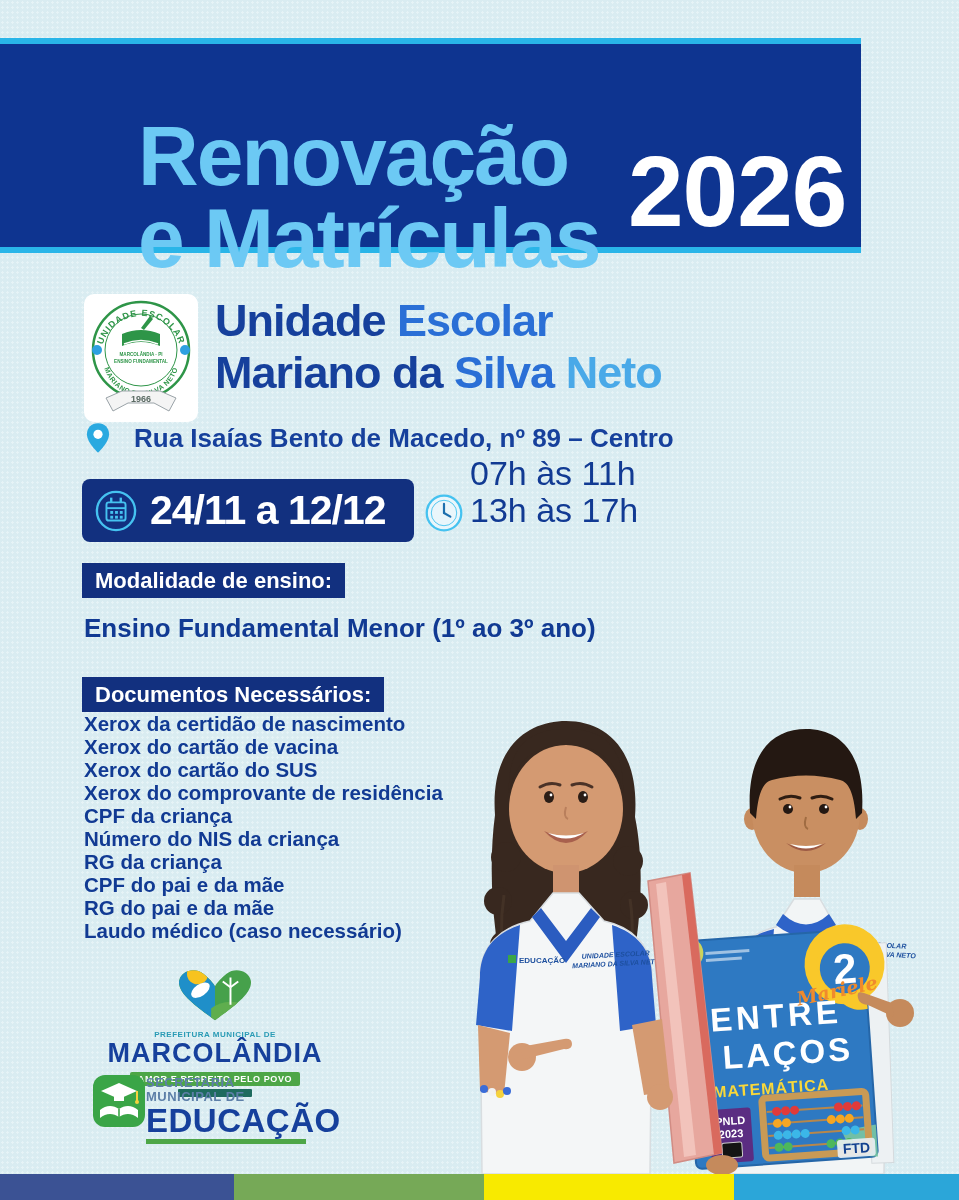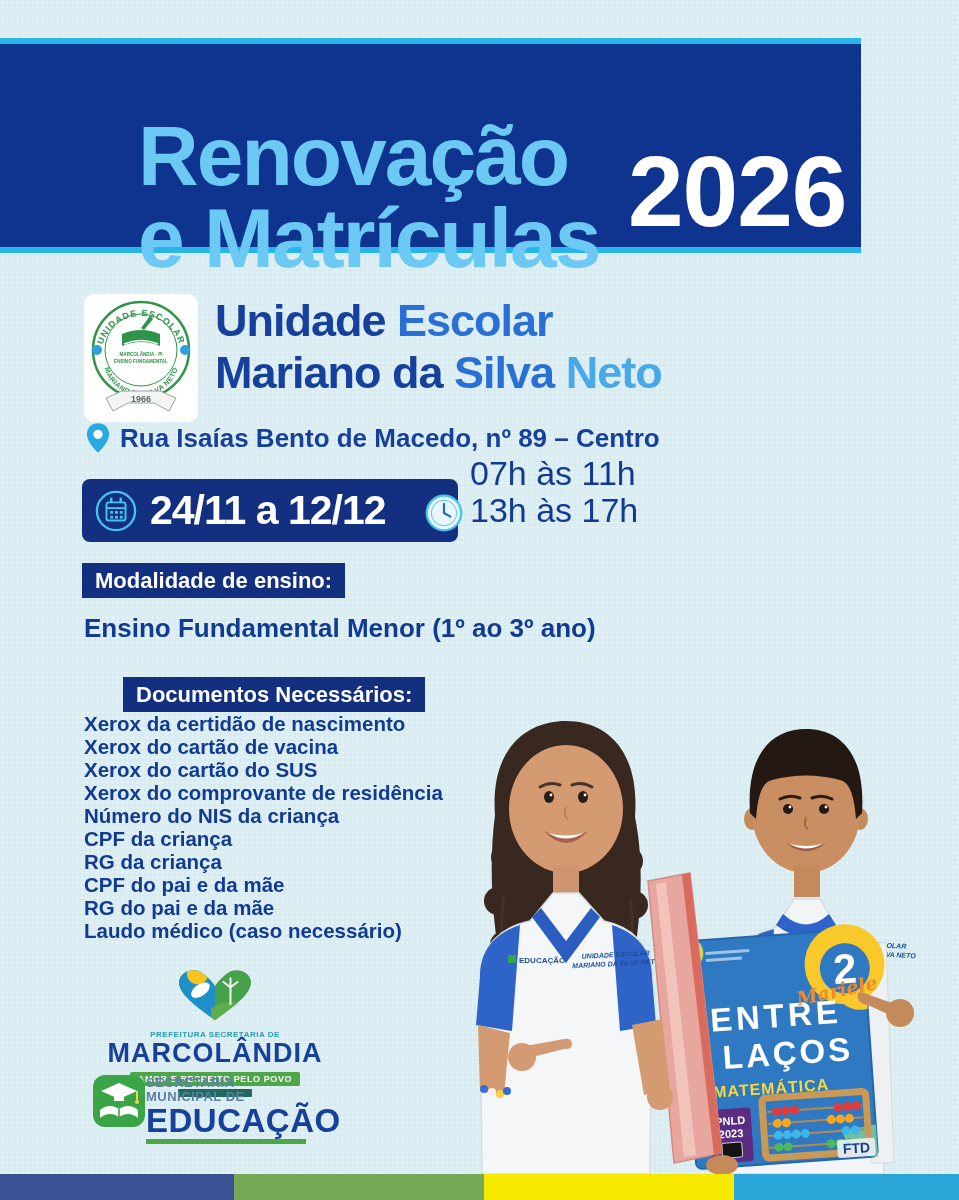--- a/index.html
+++ b/index.html
@@ -20,36 +20,36 @@
   .year{position:absolute;left:628px;top:97px;font-weight:bold;font-size:100px;line-height:1;
     color:#ffffff;letter-spacing:-1px;}
 
   
   .seal-card{position:absolute;left:84px;top:294px;width:114px;height:128px;background:#ffffff;
     border-radius:10px;}
   .school-name{position:absolute;left:215px;top:295px;font-weight:bold;font-size:45px;
     line-height:52px;white-space:nowrap;letter-spacing:-1px;}
   .c-navy{color:#16409c;} .c-mid{color:#2a6fd6;} .c-light{color:#49a9e8;}
 
-  .addr{position:absolute;left:86px;top:422px;display:flex;align-items:center;gap:10px;}
+  .addr{position:absolute;left:86px;top:422px;display:flex;align-items:center;gap:24px;}
   .addr-text{font-weight:bold;font-size:26px;color:#16409c;white-space:nowrap;}
 
   
-  .date-badge{position:absolute;left:82px;top:479px;width:376px;height:63px;background:#12307f;
+  .date-badge{position:absolute;left:82px;top:479px;width:332px;height:63px;background:#12307f;
     border-radius:8px;display:flex;align-items:center;padding-left:13px;gap:13px;}
   .date-text{font-weight:bold;font-size:41px;color:#ffffff;letter-spacing:-1px;white-space:nowrap;}
   .clock-wrap{position:absolute;left:424px;top:493px;}
   .hours{position:absolute;left:470px;top:455px;font-weight:normal;font-size:34px;line-height:37px;
     color:#113a93;white-space:nowrap;}
 
   
   .tag{position:absolute;background:#12307f;color:#ffffff;font-weight:bold;font-size:22px;
     line-height:35px;height:35px;padding:0 13px;white-space:nowrap;}
   .tag.modality{left:82px;top:563px;}
-  .tag.docs{left:82px;top:677px;margin-left:41px;}
+  .tag.docs{left:82px;top:677px;}
   .modality-value{position:absolute;left:84px;top:600px;font-weight:bold;font-size:26px;
     color:#113a93;white-space:nowrap;margin-top:13px;}
   .doc-list{position:absolute;left:84px;top:712px;font-weight:bold;font-size:20.5px;
     line-height:23px;color:#113a93;}
 
   
   .kids{position:absolute;left:420px;top:695px;width:539px;height:479px;}
 
   
   .city-logo{position:absolute;left:82px;top:964px;width:266px;text-align:center;}
@@ -155,22 +155,22 @@
 
   <div class="tag modality">Modalidade de ensino:</div>
   <div class="modality-value">Ensino Fundamental Menor (1º ao 3º ano)</div>
 
   <div class="tag docs">Documentos Necessários:</div>
   <div class="doc-list">
     <div>Xerox da certidão de nascimento</div>
     <div>Xerox do cartão de vacina</div>
     <div>Xerox do cartão do SUS</div>
     <div>Xerox do comprovante de residência</div>
+    <div>CPF da criança</div>
     <div>Número do NIS da criança</div>
-    <div>CPF da criança</div>
     <div>RG da criança</div>
     <div>CPF do pai e da mãe</div>
     <div>RG do pai e da mãe</div>
     <div>Laudo médico (caso necessário)</div>
   </div>
 
   <svg class="kids" viewBox="0 0 539 479">
 
     <g>
       <ellipse cx="332" cy="124" rx="8" ry="11" fill="#c58a5c"></ellipse>
@@ -342,21 +342,21 @@
         <path d="M48,58 C22,40 9,28 11,17 C13,7 27,3 36,10 C41,14 46,19 48,23 L48,58 Z" fill="#1f8fc9"></path>
         <circle cx="30" cy="10" r="11" fill="#f7c31e"></circle>
         <path d="M44,46 Q62,32 88,46 L88,60 L44,60 Z" fill="#5fae4e"></path>
         <ellipse cx="33" cy="27" rx="11" ry="6" fill="#ffffff" transform="rotate(-35 33 27)"></ellipse>
         <line x1="64" y1="42" x2="64" y2="24" stroke="#ffffff" stroke-width="2"></line>
         <line x1="64" y1="24" x2="56" y2="18" stroke="#ffffff" stroke-width="2"></line>
         <line x1="64" y1="24" x2="72" y2="18" stroke="#ffffff" stroke-width="2"></line>
         <line x1="64" y1="24" x2="64" y2="14" stroke="#ffffff" stroke-width="2"></line>
       </g>
     </svg>
-    <div class="city-pre">PREFEITURA SECRETARIA DE</div>
+    <div class="city-pre">PREFEITURA MUNICIPAL DE</div>
     <div class="city-name">MARCOLÂNDIA</div>
     <div class="city-slogan">AMOR E RESPEITO PELO POVO</div>
     <div class="city-term"></div>
   </div>
 
   <div class="edu-logo">
     <svg width="54" height="54" viewBox="0 0 54 54">
       <rect x="1" y="1" width="52" height="52" rx="12" fill="#3aa547"></rect>
       <polygon points="27,9 45,17 27,25 9,17" fill="#ffffff"></polygon>
       <rect x="22" y="21" width="10" height="6" fill="#ffffff"></rect>

